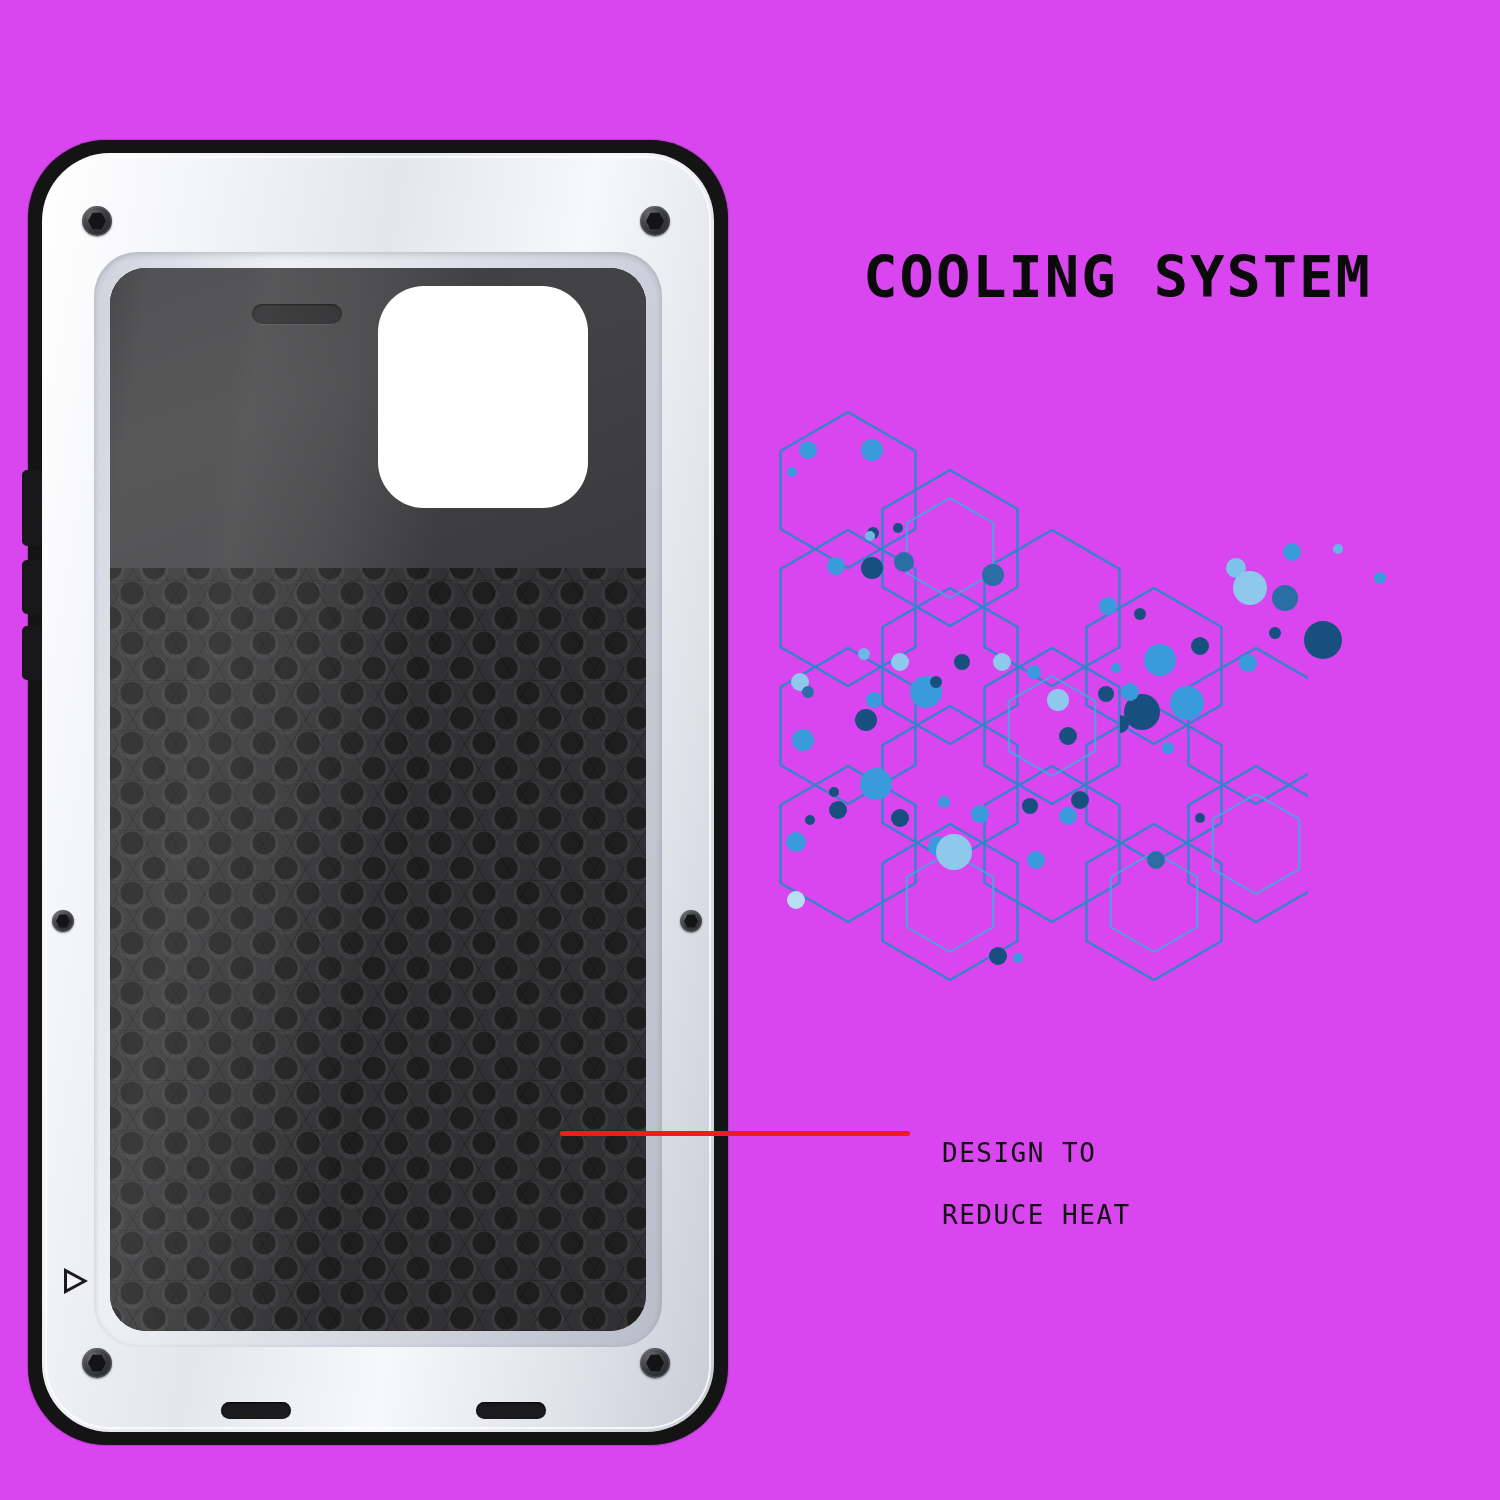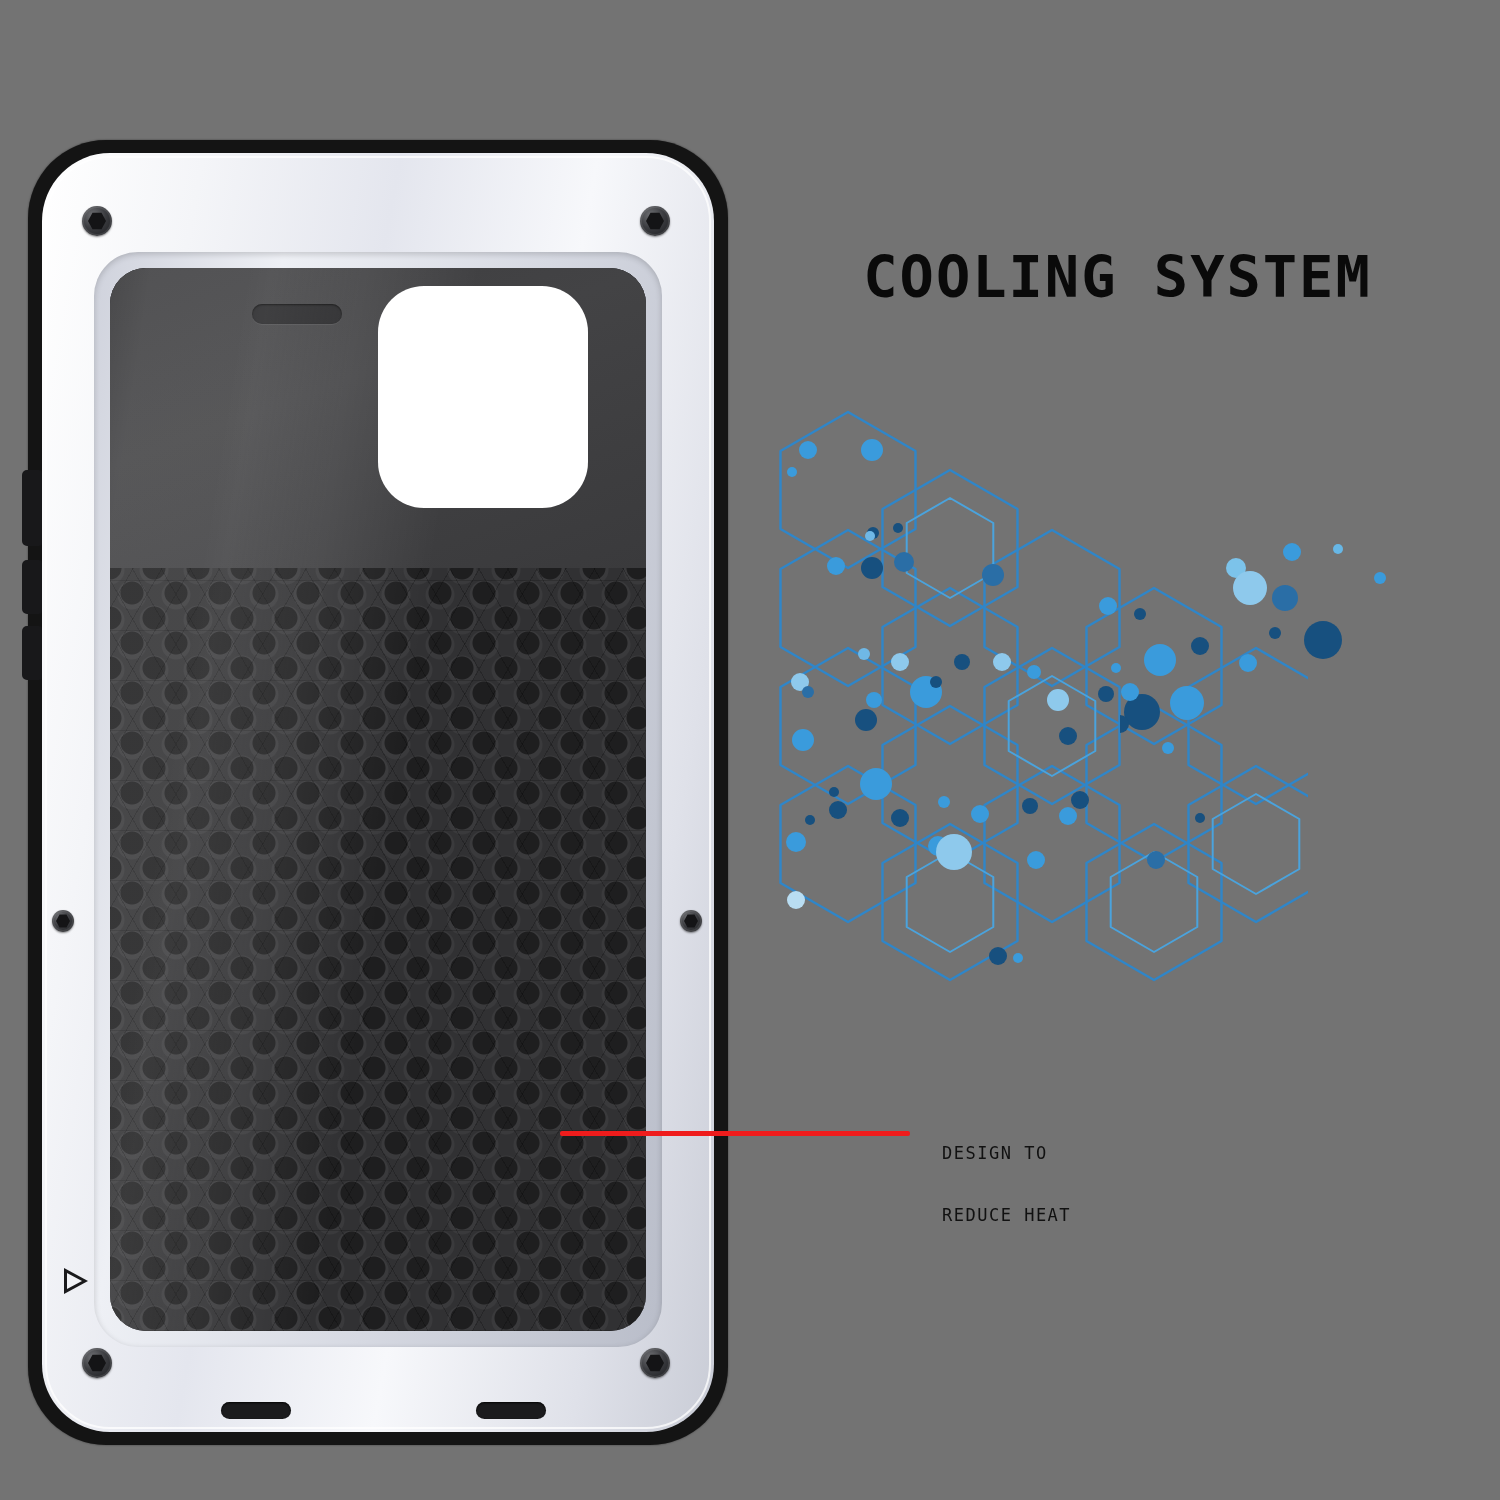--- a/index.html
+++ b/index.html
@@ -1,19 +1,19 @@
 <!DOCTYPE html>
 <html><head>
 <meta charset="utf-8">
 <style>
   html,body{margin:0;padding:0;background:#ffffff;}
   body{width:1500px;height:1500px;position:relative;overflow:hidden;
        font-family:"Liberation Sans", sans-serif;}
 
-  .stage{position:absolute;left:0;top:0;width:1500px;height:1500px;background:#737373;}
+  .stage{position:absolute;left:0;top:0;width:1500px;height:1500px;background:#d946ef;}
 
   
   #case-wrap{position:absolute;left:28px;top:140px;width:700px;height:1305px;}
 
   
   .case-outer{
     position:absolute;left:0;top:0;width:700px;height:1305px;
     background:#141414;border-radius:78px;
     box-shadow:0 0 2px rgba(0,0,0,.5);
   }
@@ -145,21 +145,21 @@
 
   
   #pointer-line{
     position:absolute;left:-180px;top:1131px;width:350px;height:5px;
     background:#ef1c1c;border-radius:2px;
   }
 
   .sub-caption{
     position:absolute;left:202px;top:1107px;
     font-family:"DejaVu Sans Mono", monospace;
-    font-weight:400;font-size:17px;line-height:31px;letter-spacing:1.5px;
+    font-weight:400;font-size:26px;line-height:31px;letter-spacing:1.5px;
     color:#111;text-transform:uppercase;white-space:pre-line;
   }
 
   .big-caption{
     position:absolute;left:200px;top:1189px;
     font-family:"DejaVu Sans Mono", monospace;
     font-weight:700;font-size:45px;line-height:50px;letter-spacing:1px;
     color:#060606;text-transform:uppercase;
   }
   .big-caption div{display:block;}

